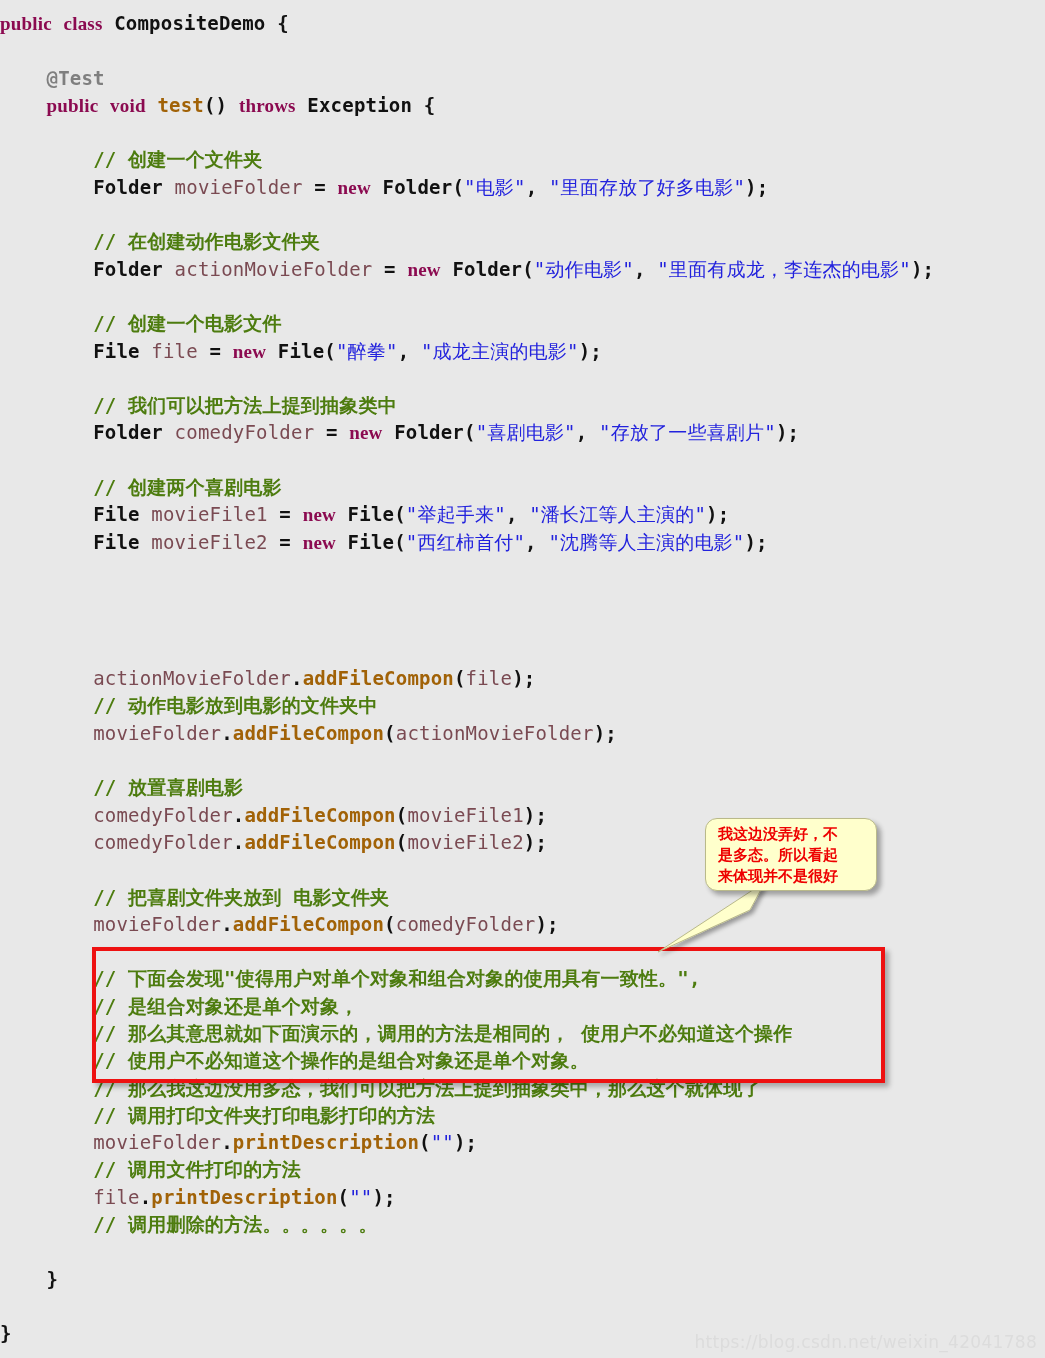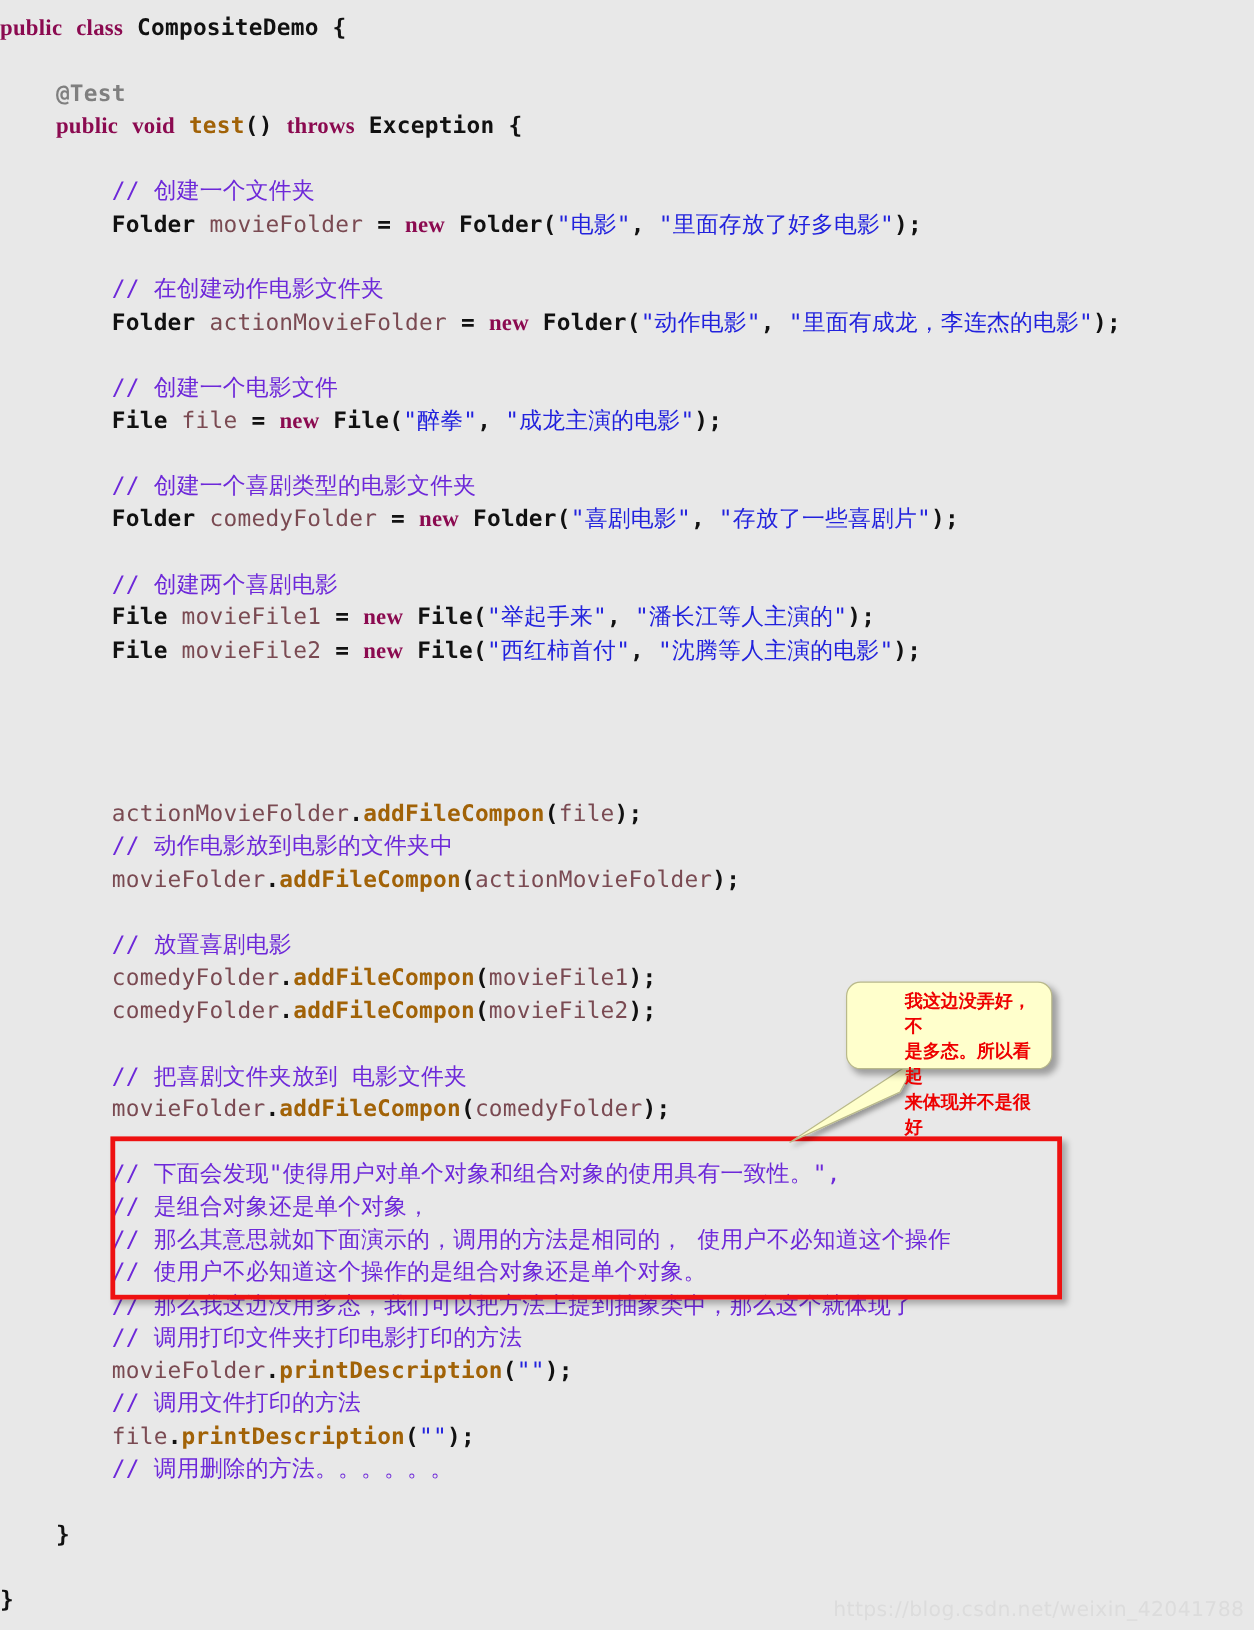--- a/index.html
+++ b/index.html
@@ -43,21 +43,21 @@
     letter-spacing: 0.2px;
   }
   .line.blank { color: transparent; }
 
   
   .kw   { color: #8b0a50; font-weight: bold; font-family: Liberation Serif, serif; }     
   .typ  { color: #111111; font-weight: bold; }     
   .var  { color: #7a4a52; text-align: right; }                         
   .mth  { color: #a16207; font-weight: bold; }      
   .str  { color: #2222dd; }                         
-  .cmt  { color: #6d28d9; }                         
+  .cmt  { color: #4d7c0f; font-weight: bold; }                         
   .ann  { color: #7f7f7f; font-weight: bold; }      
   .pun  { color: #111111; font-weight: bold; }      
 
   
   .line.hl::before {
     content: "";
     position: absolute;
     left: -1000px;
     right: -1000px;
     top: 0;
@@ -85,21 +85,20 @@
     left: 705px;
     top: 818px;
     width: 172px;
     height: 73px;
     background: #ffffcc;
     border: 1px solid #b9b98a;
     border-radius: 12px;
     box-shadow: 4px 4px 5px rgba(0,0,0,0.32);
     box-sizing: border-box;
     z-index: 6;
-    padding-left: 36px;
   }
   #callout .ctext {
     display: block;
     padding: 5px 8px 0 12px;
     color: #ee0000;
     font-size: 15px;
     line-height: 21px;
     font-weight: bold;
     font-family: "DejaVu Sans", "Liberation Sans", sans-serif;
     white-space: pre-line;
@@ -139,21 +138,21 @@
       <div class="line blank">&nbsp;</div>
       <div class="line"><span>        </span><span class="cmt">// 创建一个文件夹</span></div>
       <div class="line"><span>        </span><span class="typ">Folder</span><span class="pun"> </span><span class="var">movieFolder</span><span class="pun"> = </span><span class="kw">new</span><span class="pun"> </span><span class="typ">Folder</span><span class="pun">(</span><span class="str">"电影"</span><span class="pun">, </span><span class="str">"里面存放了好多电影"</span><span class="pun">);</span></div>
       <div class="line blank">&nbsp;</div>
       <div class="line"><span>        </span><span class="cmt">// 在创建动作电影文件夹</span></div>
       <div class="line"><span>        </span><span class="typ">Folder</span><span class="pun"> </span><span class="var">actionMovieFolder</span><span class="pun"> = </span><span class="kw">new</span><span class="pun"> </span><span class="typ">Folder</span><span class="pun">(</span><span class="str">"动作电影"</span><span class="pun">, </span><span class="str">"里面有成龙，李连杰的电影"</span><span class="pun">);</span></div>
       <div class="line blank">&nbsp;</div>
       <div class="line"><span>        </span><span class="cmt">// 创建一个电影文件</span></div>
       <div class="line"><span>        </span><span class="typ">File</span><span class="pun"> </span><span class="var">file</span><span class="pun"> = </span><span class="kw">new</span><span class="pun"> </span><span class="typ">File</span><span class="pun">(</span><span class="str">"醉拳"</span><span class="pun">, </span><span class="str">"成龙主演的电影"</span><span class="pun">);</span></div>
       <div class="line blank">&nbsp;</div>
-      <div class="line"><span>        </span><span class="cmt">// 创建一个喜剧类型的电影文件夹</span></div>
+      <div class="line"><span>        </span><span class="cmt">// 我们可以把方法上提到抽象类中</span></div>
       <div class="line"><span>        </span><span class="typ">Folder</span><span class="pun"> </span><span class="var">comedyFolder</span><span class="pun"> = </span><span class="kw">new</span><span class="pun"> </span><span class="typ">Folder</span><span class="pun">(</span><span class="str">"喜剧电影"</span><span class="pun">, </span><span class="str">"存放了一些喜剧片"</span><span class="pun">);</span></div>
       <div class="line blank">&nbsp;</div>
       <div class="line"><span>        </span><span class="cmt">// 创建两个喜剧电影</span></div>
       <div class="line"><span>        </span><span class="typ">File</span><span class="pun"> </span><span class="var">movieFile1</span><span class="pun"> = </span><span class="kw">new</span><span class="pun"> </span><span class="typ">File</span><span class="pun">(</span><span class="str">"举起手来"</span><span class="pun">, </span><span class="str">"潘长江等人主演的"</span><span class="pun">);</span></div>
       <div class="line"><span>        </span><span class="typ">File</span><span class="pun"> </span><span class="var">movieFile2</span><span class="pun"> = </span><span class="kw">new</span><span class="pun"> </span><span class="typ">File</span><span class="pun">(</span><span class="str">"西红柿首付"</span><span class="pun">, </span><span class="str">"沈腾等人主演的电影"</span><span class="pun">);</span></div>
       <div class="line blank">&nbsp;</div>
       <div class="line blank">&nbsp;</div>
       <div class="line blank">&nbsp;</div>
       <div class="line"><span>        </span></div>
       <div class="line"><span>        </span><span class="var">actionMovieFolder</span><span class="pun">.</span><span class="mth">addFileCompon</span><span class="pun">(</span><span class="var">file</span><span class="pun">);</span></div>

